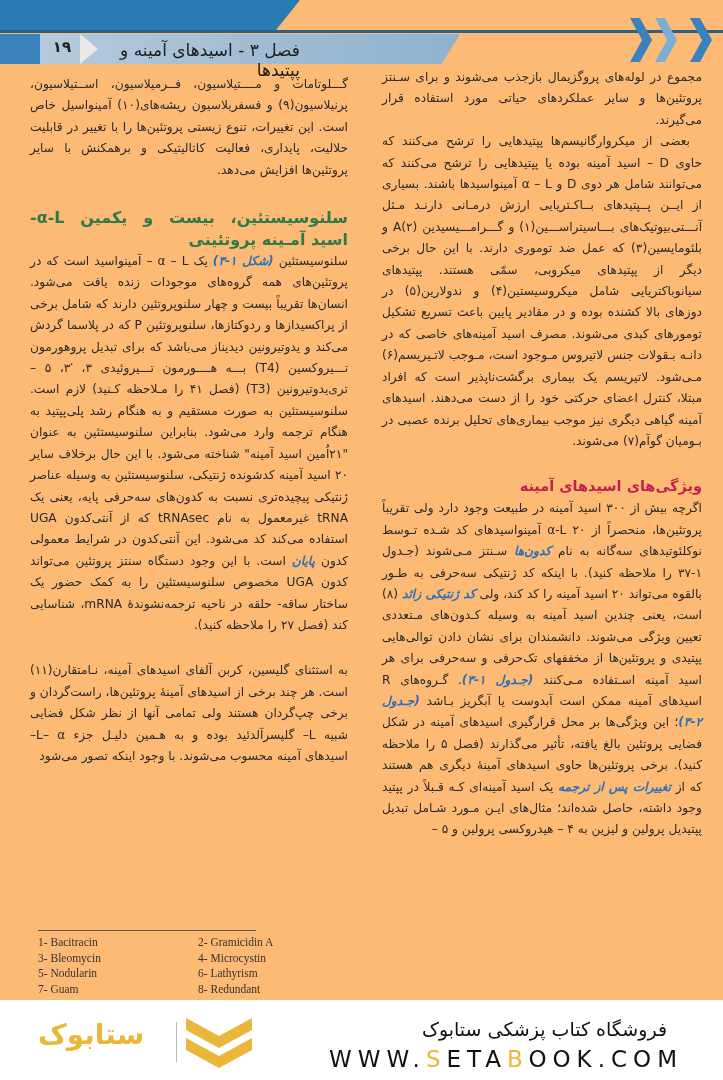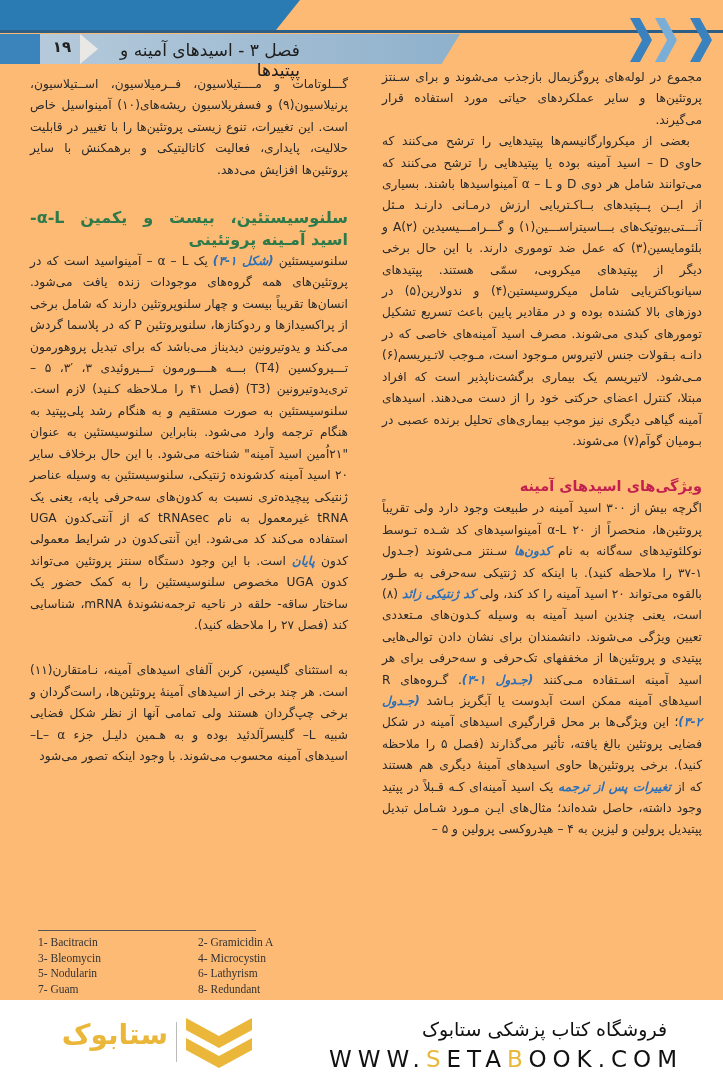--- a/index.html
+++ b/index.html
@@ -19,21 +19,21 @@
   .right-col { left:382px; top:67px; width:320px; }
   .h-green { color:#2f7a4a; font-weight:bold; font-size:16px; line-height:22px; margin:0; }
   .h-red { color:#c2214f; font-weight:bold; font-size:14.5px; line-height:24px; margin:0; }
   .blue { color:#2b6fb8; font-weight:bold;font-style:italic; }
   .indent { text-indent:12px; }
   .fn-rule { position:absolute; left:38px; top:930px; width:218px; height:1px; background:#555; }
   .fn { position:absolute; left:38px; top:935px; width:300px; font-family:"Liberation Serif", serif; font-size:11.5px; line-height:15.5px; color:#333; display:grid; grid-template-columns:160px 140px; }
   .footer { position:absolute; left:0; top:1000px; width:723px; height:80px; background:#fff; }
   .logo-chev { position:absolute; top:1018px; left:186px; width:66px; height:54px; }
   .logo-divider { position:absolute; left:176px; top:1022px; width:1px; height:40px; background:#bbb; }
-  .logo-word { position:absolute; left:38px; top:1018px; width:130px; height:30px; font-size:28px; font-weight:bold; color:#eab73a; text-align:right; letter-spacing:-1px; }
+  .logo-word { position:absolute; left:38px; top:1018px; width:130px; height:30px; font-size:28px; font-weight:bold; color:#eab73a; text-align:left; letter-spacing:-1px; }
   .logo-sub { position:absolute; left:38px; top:1104px; width:130px; font-size:16px; color:#999; text-align:right; direction:rtl; }
   .store-name { position:absolute; right:56px; top:1018px; font-size:19px; color:#111; direction:rtl;margin-left:20px; }
   .store-url { position:absolute; right:40px; top:1046px; font-size:23px; letter-spacing:6px; color:#111; font-family:"DejaVu Sans", sans-serif; }
   .store-url .y { color:#eab73a; }
 </style>
 </head>
 <body>
 
 <div class="page">
   <div class="hdr-top"></div>

